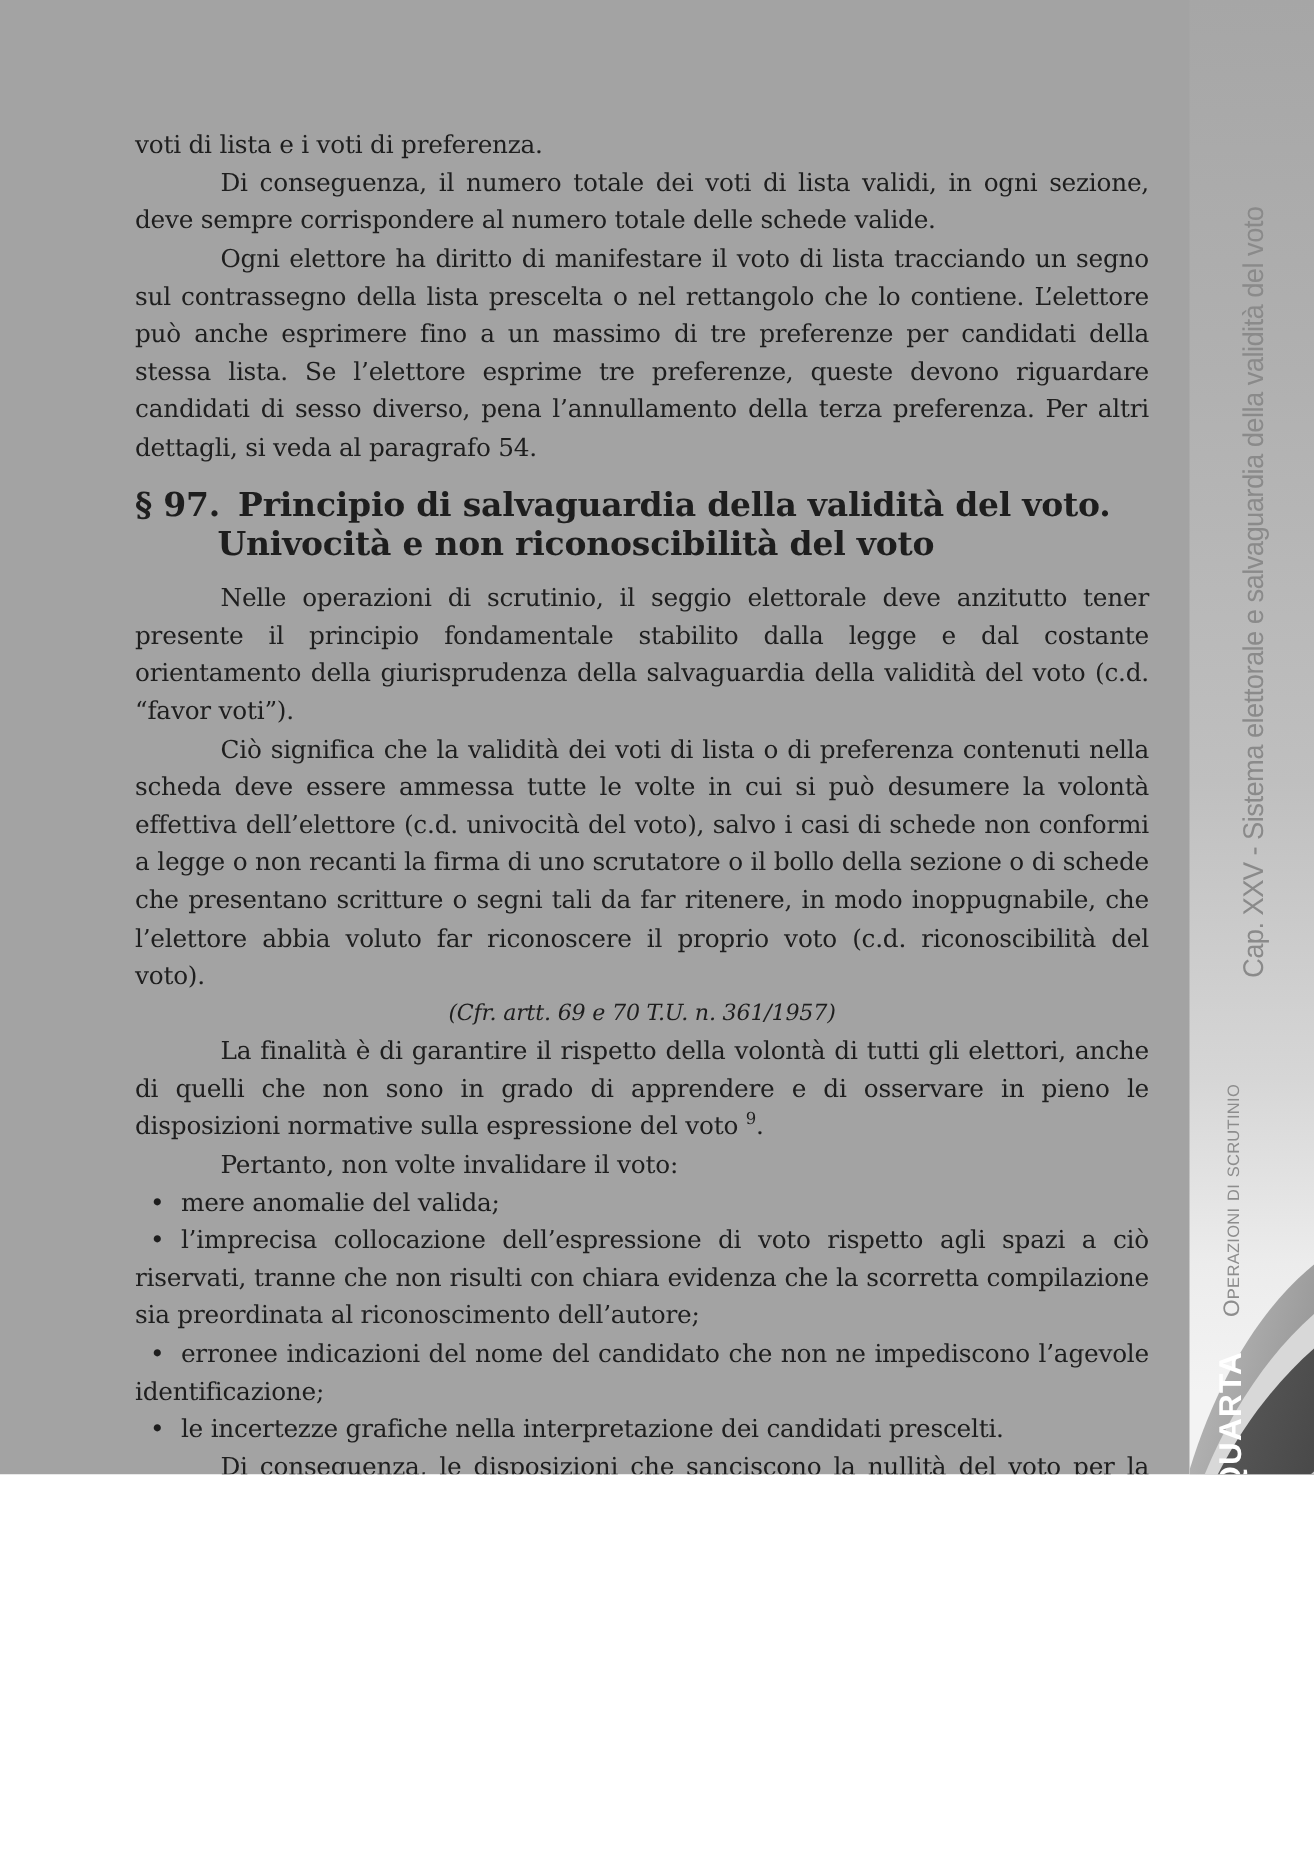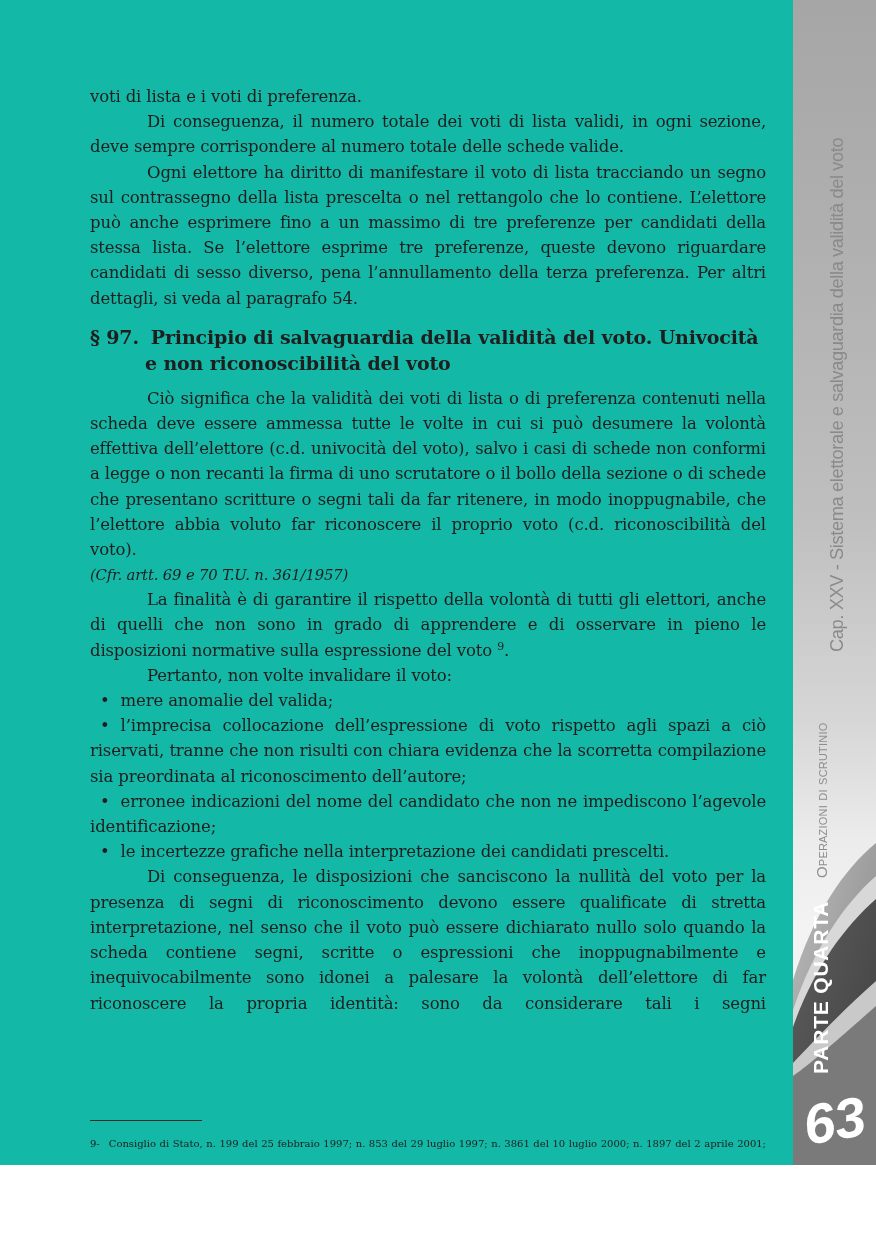--- a/index.html
+++ b/index.html
@@ -1,46 +1,46 @@
 <!DOCTYPE html>
 <html><head>
 <meta charset="utf-8">
 <style>
   html,body{margin:0;padding:0;background:#ffffff;}
   .page{
     position:relative;
-    width:876px;height:1165px;
-    background:#14b8a6;
+    width:876px;height:983px;
+    background:#a3a3a3;
     overflow:hidden;
     font-family:"DejaVu Serif", serif;
     color:#1e1e1e;
   }
   
   .content{
     position:absolute;
     left:90px;top:84px;width:676px;
     font-size:16.5px;line-height:25.2px;
     letter-spacing:-0.15px;
     text-align:justify;
   }
   .content p{margin:0;}
   .para{text-indent:57px;}
   .para-noindent{text-indent:0;}
   .heading{
     font-weight:bold;
-    font-size:19px;line-height:26.5px;
+    font-size:22px;line-height:26.5px;
     margin-top:13px !important;margin-bottom:9px !important;
     padding-left:55px;text-indent:-55px;
     text-align:left;
   }
   .heading .hlabel{margin-right:12px;}
   .citation{
     font-style:italic;
     font-size:14.8px;line-height:25px;
-    text-align:left;
+    text-align:center;
   }
   .bullet{text-indent:10px;}
   .bullet .dot{margin-right:11px;}
   sup.fnref{font-size:11px;line-height:0;vertical-align:super;}
   .justify-last{text-align-last:justify;}
   
   .footnote-block{
     position:absolute;left:90px;top:1120px;width:676px;
     font-size:10px;line-height:25px;
   }
@@ -98,20 +98,21 @@
 
 <div class="page">
 
   <div class="content">
     <p class="para-noindent">voti di lista e i voti di preferenza.</p>
     <p class="para">Di conseguenza, il numero totale dei voti di lista validi, in ogni sezione, deve sempre corrispondere al numero totale delle schede valide.</p>
     <p class="para">Ogni elettore ha diritto di manifestare il voto di lista tracciando un segno sul contrassegno della lista prescelta o nel rettangolo che lo contiene. L’elettore può anche esprimere fino a un massimo di tre preferenze per candidati della stessa lista. Se l’elettore esprime tre preferenze, queste devono riguardare candidati di sesso diverso, pena l’annullamento della terza preferenza. Per altri dettagli, si veda al paragrafo 54.</p>
 
     <p class="heading"><span class="hlabel">§ 97.</span><span>Principio di salvaguardia della validità del voto. Univocità e non riconoscibilità del voto</span></p>
 
+    <p class="para">Nelle operazioni di scrutinio, il seggio elettorale deve anzitutto tener presente il principio fondamentale stabilito dalla legge e dal costante orientamento della giurisprudenza della salvaguardia della validità del voto (c.d. “favor voti”).</p>
     <p class="para">Ciò significa che la validità dei voti di lista o di preferenza contenuti nella scheda deve essere ammessa tutte le volte in cui si può desumere la volontà effettiva dell’elettore (c.d. univocità del voto), salvo i casi di schede non conformi a legge o non recanti la firma di uno scrutatore o il bollo della sezione o di schede che presentano scritture o segni tali da far ritenere, in modo inoppugnabile, che l’elettore abbia voluto far riconoscere il proprio voto (c.d. riconoscibilità del voto).</p>
     <p class="citation">(Cfr. artt. 69 e 70 T.U. n. 361/1957)</p>
     <p class="para"><span>La finalità è di garantire il rispetto della volontà di tutti gli elettori, anche di quelli che non sono in grado di apprendere e di osservare in pieno le disposizioni normative sulla espressione del voto </span><sup class="fnref">9</sup><span>.</span></p>
     <p class="para">Pertanto, non volte invalidare il voto:</p>
 
     <p class="bullet"><span class="dot">•</span><span>mere anomalie del valida;</span></p>
     <p class="bullet"><span class="dot">•</span><span>l’imprecisa collocazione dell’espressione di voto rispetto agli spazi a ciò riservati, tranne che non risulti con chiara evidenza che la scorretta compilazione sia preordinata al riconoscimento dell’autore;</span></p>
     <p class="bullet"><span class="dot">•</span><span>erronee indicazioni del nome del candidato che non ne impediscono l’agevole identificazione;</span></p>
     <p class="bullet"><span class="dot">•</span><span>le incertezze grafiche nella interpretazione dei candidati prescelti.</span></p>
 

